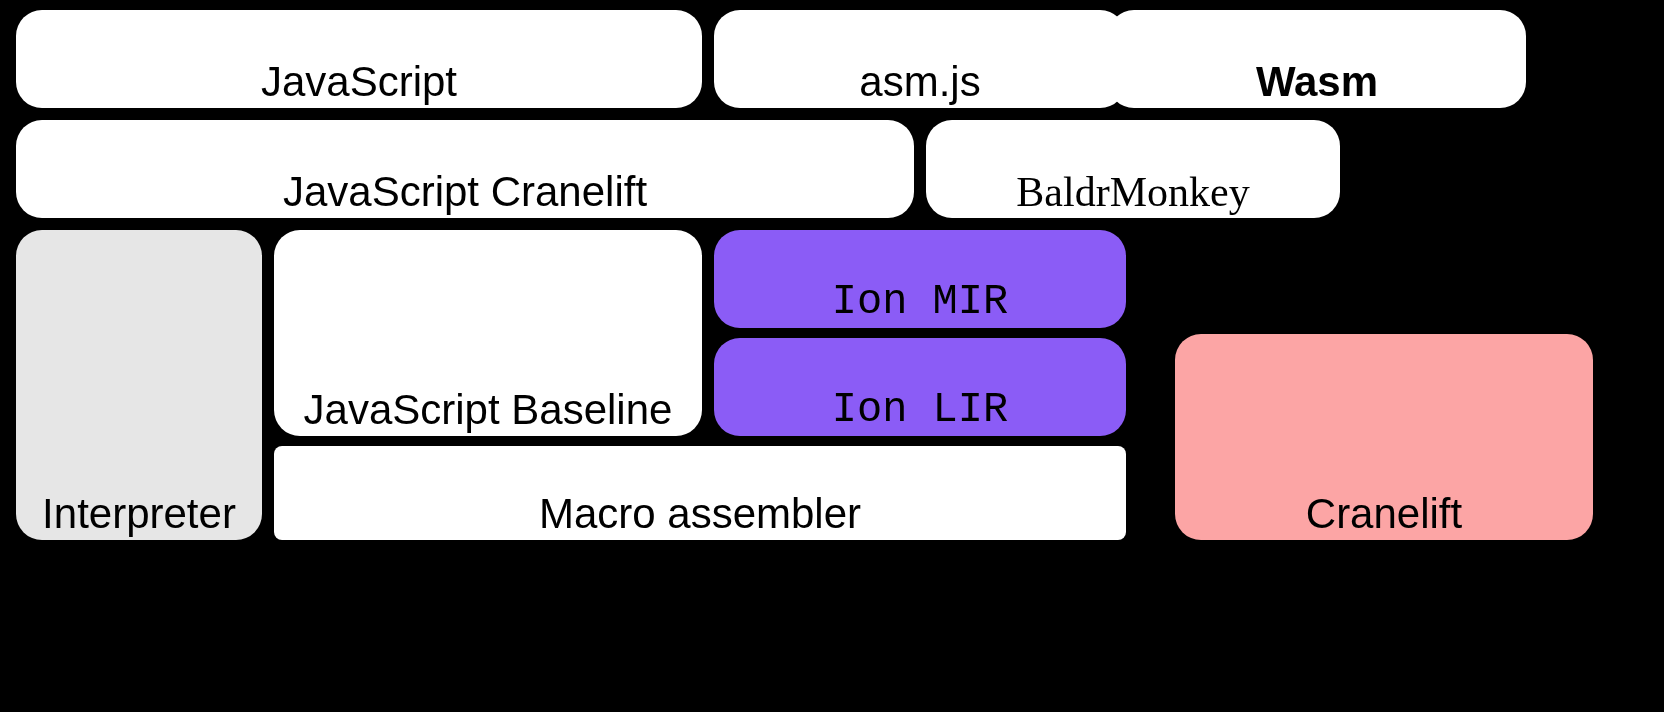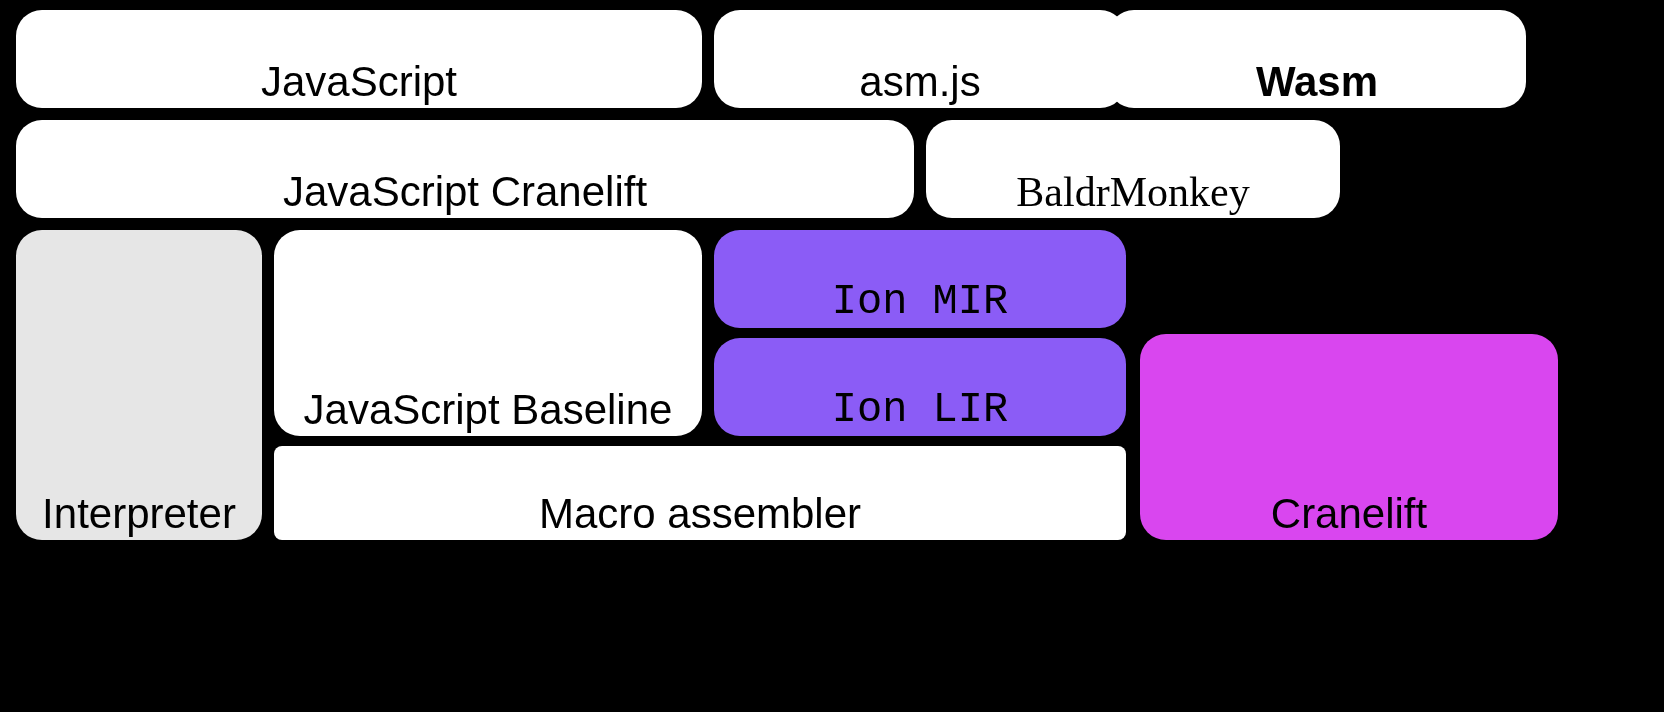--- a/index.html
+++ b/index.html
@@ -24,21 +24,21 @@
     text-align: center;
     color: #000000;
     font-size: 42px;
     line-height: 1.25;
     padding: 0 16px;
     box-sizing: border-box;
   }
   .white { background: #ffffff; }
   .gray  { background: #e6e6e6; }
   .green { background: #8b5cf6; font-family: Liberation Mono, monospace; }
-  .pink  { background: #d946ef; }
+  .pink  { background: #fca5a5; margin-left: 35px; }
 
   
   .b0 { left: 16px;   top: 10px;  width: 686px;  height: 98px; }
   .b1 { left: 714px;  top: 10px;  width: 412px;  height: 98px; }
   .b2 { left: 1108px; top: 10px;  width: 418px;  height: 98px; font-weight: bold; }
   
   .b3 { left: 16px;   top: 120px; width: 898px;  height: 98px; }
   .b4 { left: 926px;  top: 120px; width: 414px;  height: 98px; font-family: Liberation Serif, serif; }
   
   .b5 { left: 16px;   top: 230px; width: 246px;  height: 310px; } 

